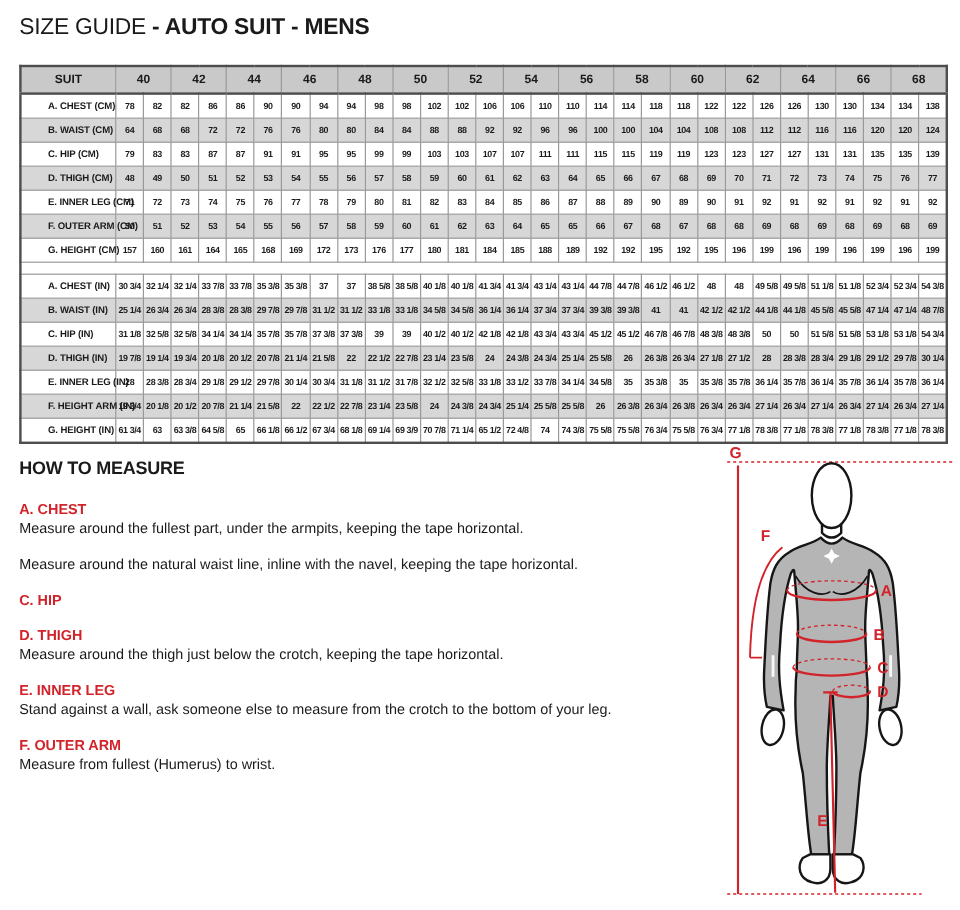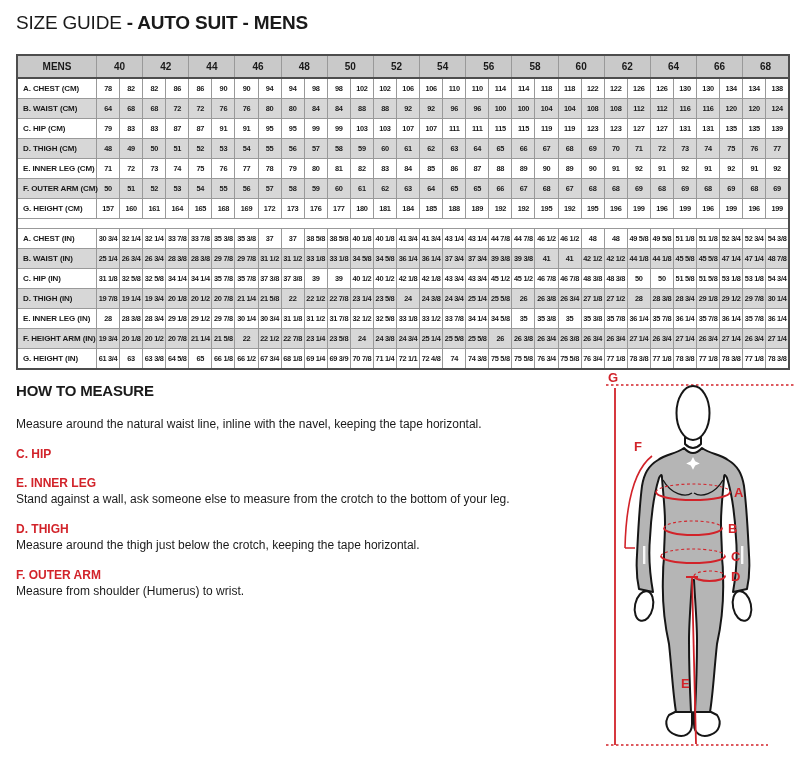--- a/index.html
+++ b/index.html
@@ -31,21 +31,21 @@
     padding:0;white-space:nowrap;color:var(--text);
   }
   table.sizes thead th{
     background:var(--table-header-bg);
     font-size:10px;height:21px;
     border-bottom:2px solid var(--table-border-strong);
   }
   table.sizes thead th.corner{width:78px;}
   table.sizes tbody td{font-size:7.4px;letter-spacing:-0.3px;height:19px;background:#fff;}
   table.sizes tbody th.rowlabel{
-    font-size:8px;letter-spacing:-0.1px;text-align:left;padding-left:5px;background:#fff;
+    font-size:8px;letter-spacing:-0.1px;text-align:left;padding-left:22px;background:#fff;
   }
   table.sizes tbody tr.alt td,table.sizes tbody tr.alt th.rowlabel{background:var(--table-alt-row-bg);}
   table.sizes tbody tr.spacer td{height:9px;border-left:0;border-right:0;background:#fff;}
 
   .howto{position:absolute;left:16px;top:382px;width:586px;}
   .howto h2{margin:0 0 18px 0;font-size:15px;font-weight:700;letter-spacing:-0.2px;}
   .measure-item{margin-bottom:15px;}
   .measure-label{color:var(--accent-red);font-weight:700;font-size:12px;margin-bottom:2px;}
   .measure-text{font-size:12px;line-height:1.25;}
 
@@ -61,21 +61,21 @@
 
 <div class="page">
 
   <div class="title">
     <span class="t-reg">SIZE GUIDE </span><span class="t-bold">- AUTO SUIT - MENS</span>
   </div>
 
   <table class="sizes">
       <thead>
         <tr>
-          <th class="corner">MENS</th>
+          <th class="corner">SUIT</th>
           <th colspan="2">40</th>
           <th colspan="2">42</th>
           <th colspan="2">44</th>
           <th colspan="2">46</th>
           <th colspan="2">48</th>
           <th colspan="2">50</th>
           <th colspan="2">52</th>
           <th colspan="2">54</th>
           <th colspan="2">56</th>
           <th colspan="2">58</th>
@@ -527,21 +527,21 @@
           <td>64 5/8</td>
           <td>65</td>
           <td>66 1/8</td>
           <td>66 1/2</td>
           <td>67 3/4</td>
           <td>68 1/8</td>
           <td>69 1/4</td>
           <td>69 3/9</td>
           <td>70 7/8</td>
           <td>71 1/4</td>
-          <td>72 1/1</td>
+          <td>65 1/2</td>
           <td>72 4/8</td>
           <td>74</td>
           <td>74 3/8</td>
           <td>75 5/8</td>
           <td>75 5/8</td>
           <td>76 3/4</td>
           <td>75 5/8</td>
           <td>76 3/4</td>
           <td>77 1/8</td>
           <td>78 3/8</td>
@@ -551,42 +551,46 @@
           <td>78 3/8</td>
           <td>77 1/8</td>
           <td>78 3/8</td>
         </tr>
       </tbody>
     </table>
 
   <div class="howto">
     <h2>HOW TO MEASURE</h2>
     <div id="measure-items">
+    <div class="measure-item">
+      <div class="measure-label">A. CHEST</div>
+      <div class="measure-text">Measure around the fullest part, under the armpits, keeping the tape horizontal.</div>
+    </div>
 
     <div class="measure-item">
       <div class="measure-text">Measure around the natural waist line, inline with the navel, keeping the tape horizontal.</div>
     </div>
 
     <div class="measure-item">
       <div class="measure-label">C. HIP</div>
+    </div>
+
+    <div class="measure-item">
+      <div class="measure-label">D. THIGH</div>
+      <div class="measure-text">Measure around the thigh just below the crotch, keeping the tape horizontal.</div>
     </div>
 
     <div class="measure-item">
       <div class="measure-label">E. INNER LEG</div>
       <div class="measure-text">Stand against a wall, ask someone else to measure from the crotch to the bottom of your leg.</div>
     </div>
 
     <div class="measure-item">
-      <div class="measure-label">D. THIGH</div>
-      <div class="measure-text">Measure around the thigh just below the crotch, keeping the tape horizontal.</div>
-    </div>
-
-    <div class="measure-item">
       <div class="measure-label">F. OUTER ARM</div>
-      <div class="measure-text">Measure from shoulder (Humerus) to wrist.</div>
+      <div class="measure-text">Measure from fullest (Humerus) to wrist.</div>
     </div>
 
   </div>
   </div>
 
   <div class="diagram">
     <svg width="202" height="386" viewBox="0 0 202 386">
 
       <path class="red-line" d="M 10 15 L 198 15" stroke-width="1.4" stroke-dasharray="2.5,2.5"></path>
       <path class="red-line" d="M 10 375 L 172 375" stroke-width="1.4" stroke-dasharray="2.5,2.5"></path>

